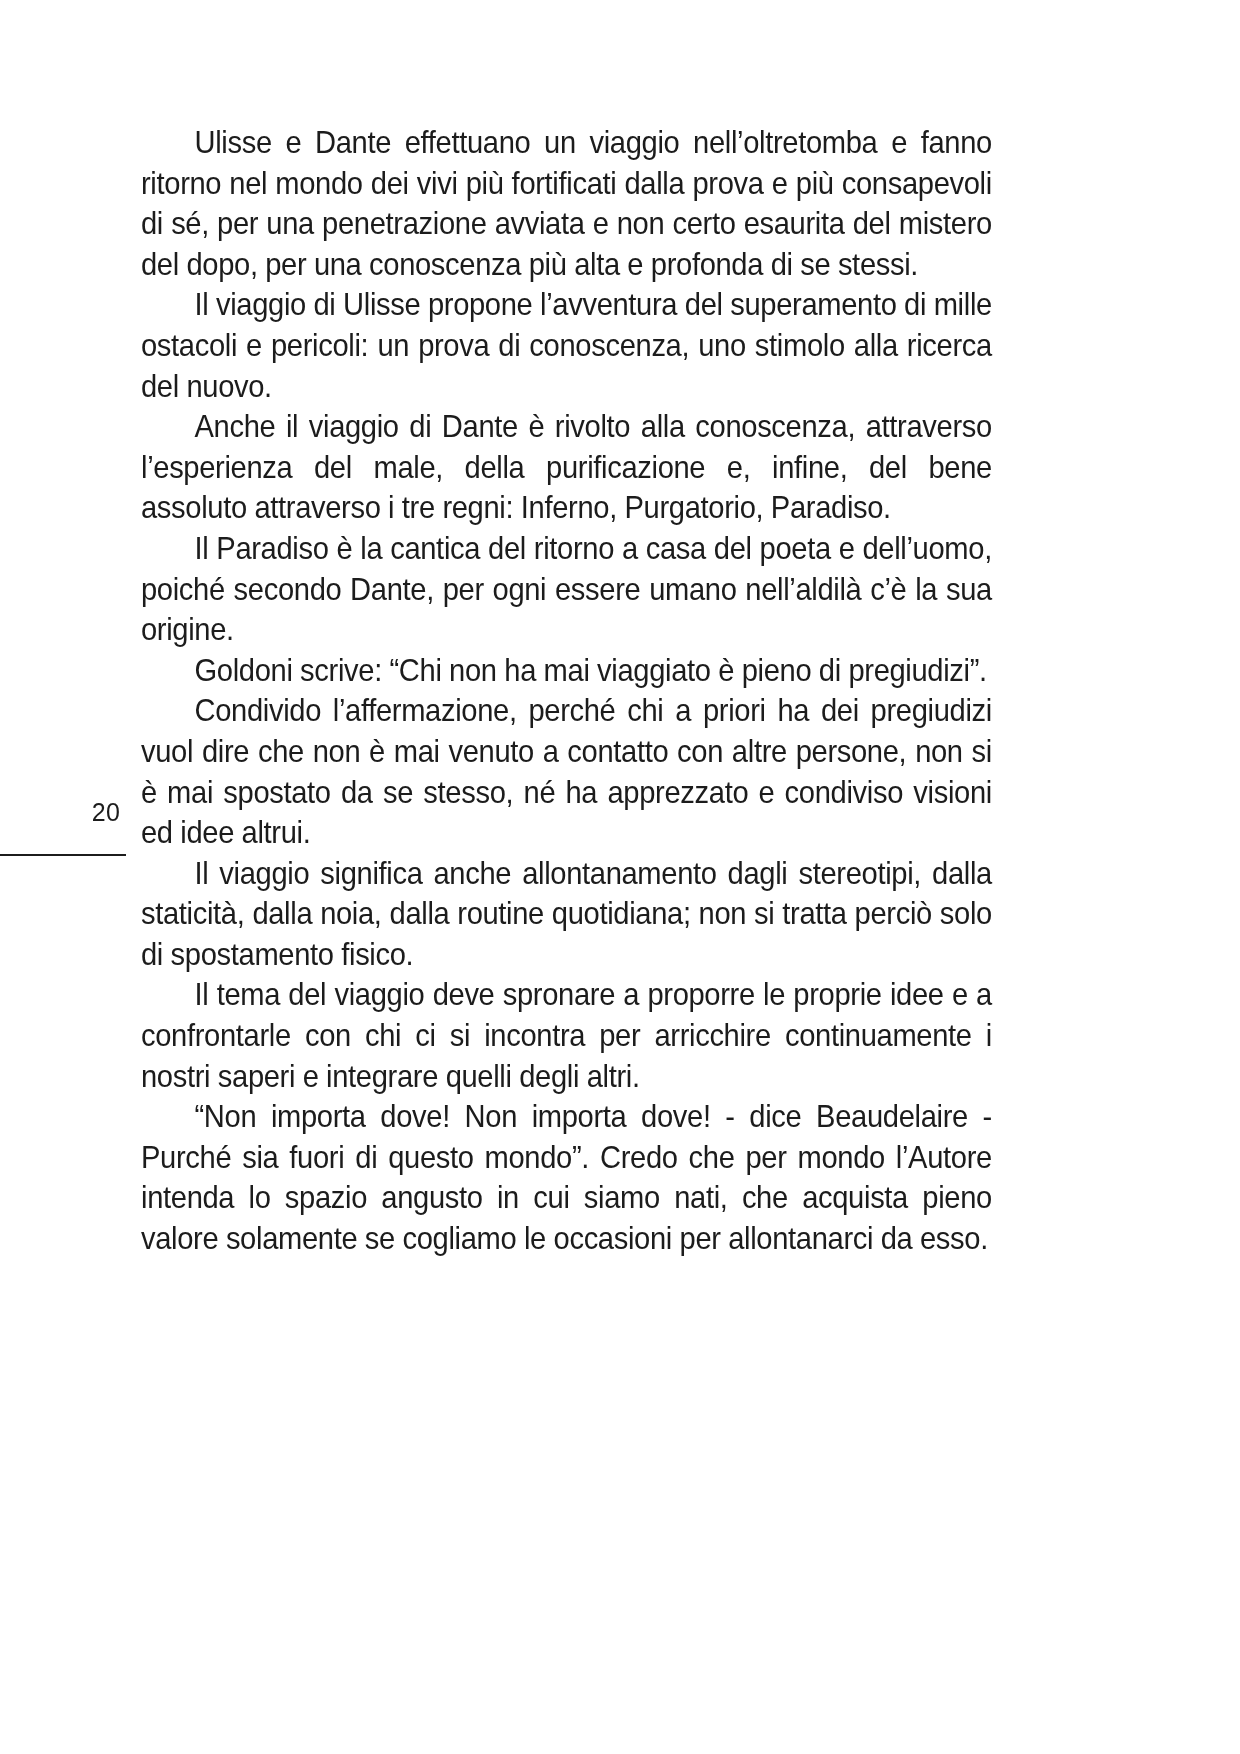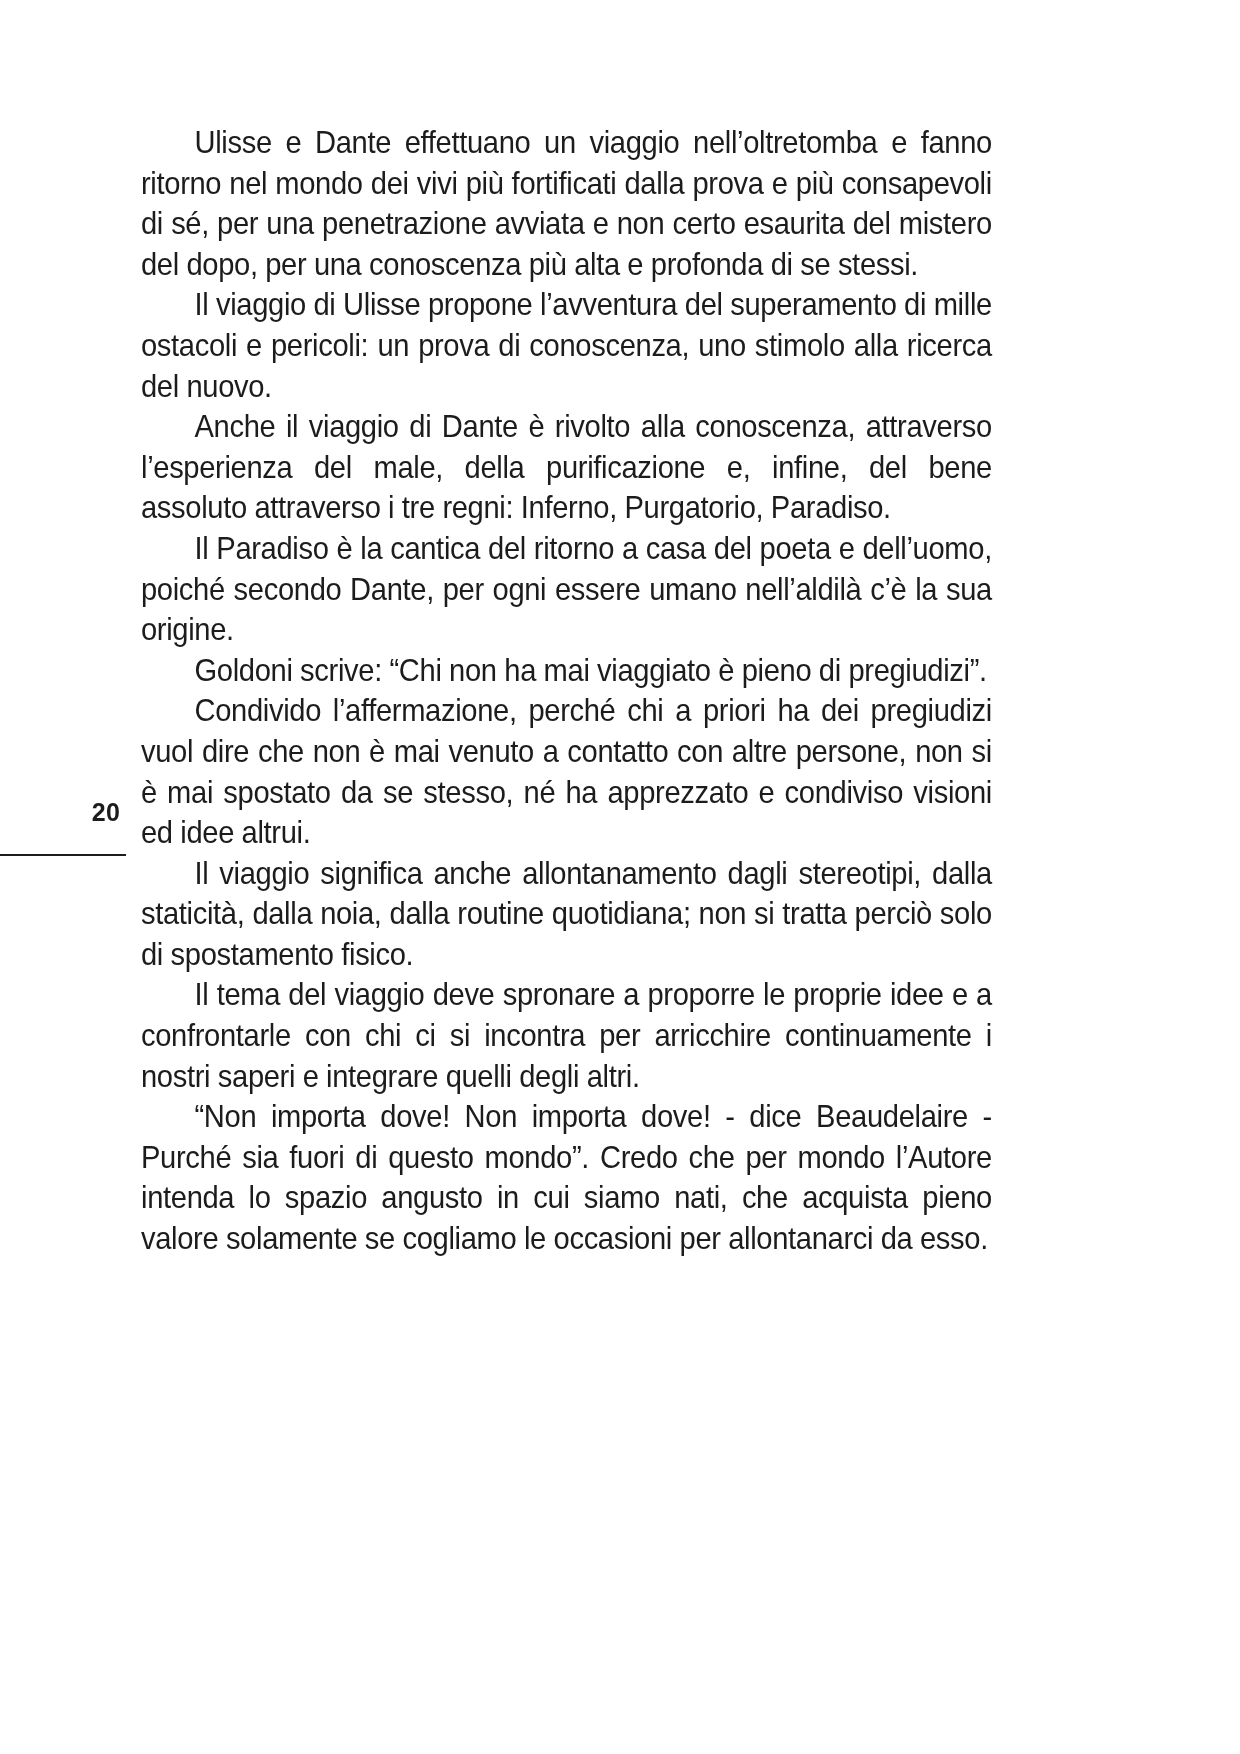--- a/index.html
+++ b/index.html
@@ -24,21 +24,21 @@
     top: 800px;
     width: 126px;
     height: 60px;
   }
 
   .folio-number {
     position: absolute;
     right: 6px;
     top: 0;
     font-size: 25px;
-    font-weight: 700;
+    font-weight: 400;
     color: #1c1c1c;
     letter-spacing: 0.2px;
     line-height: 1;
     font-family: "Liberation Sans", "DejaVu Sans", sans-serif;
   }
 
   .folio-rule {
     position: absolute;
     left: 0;
     top: 54px;

